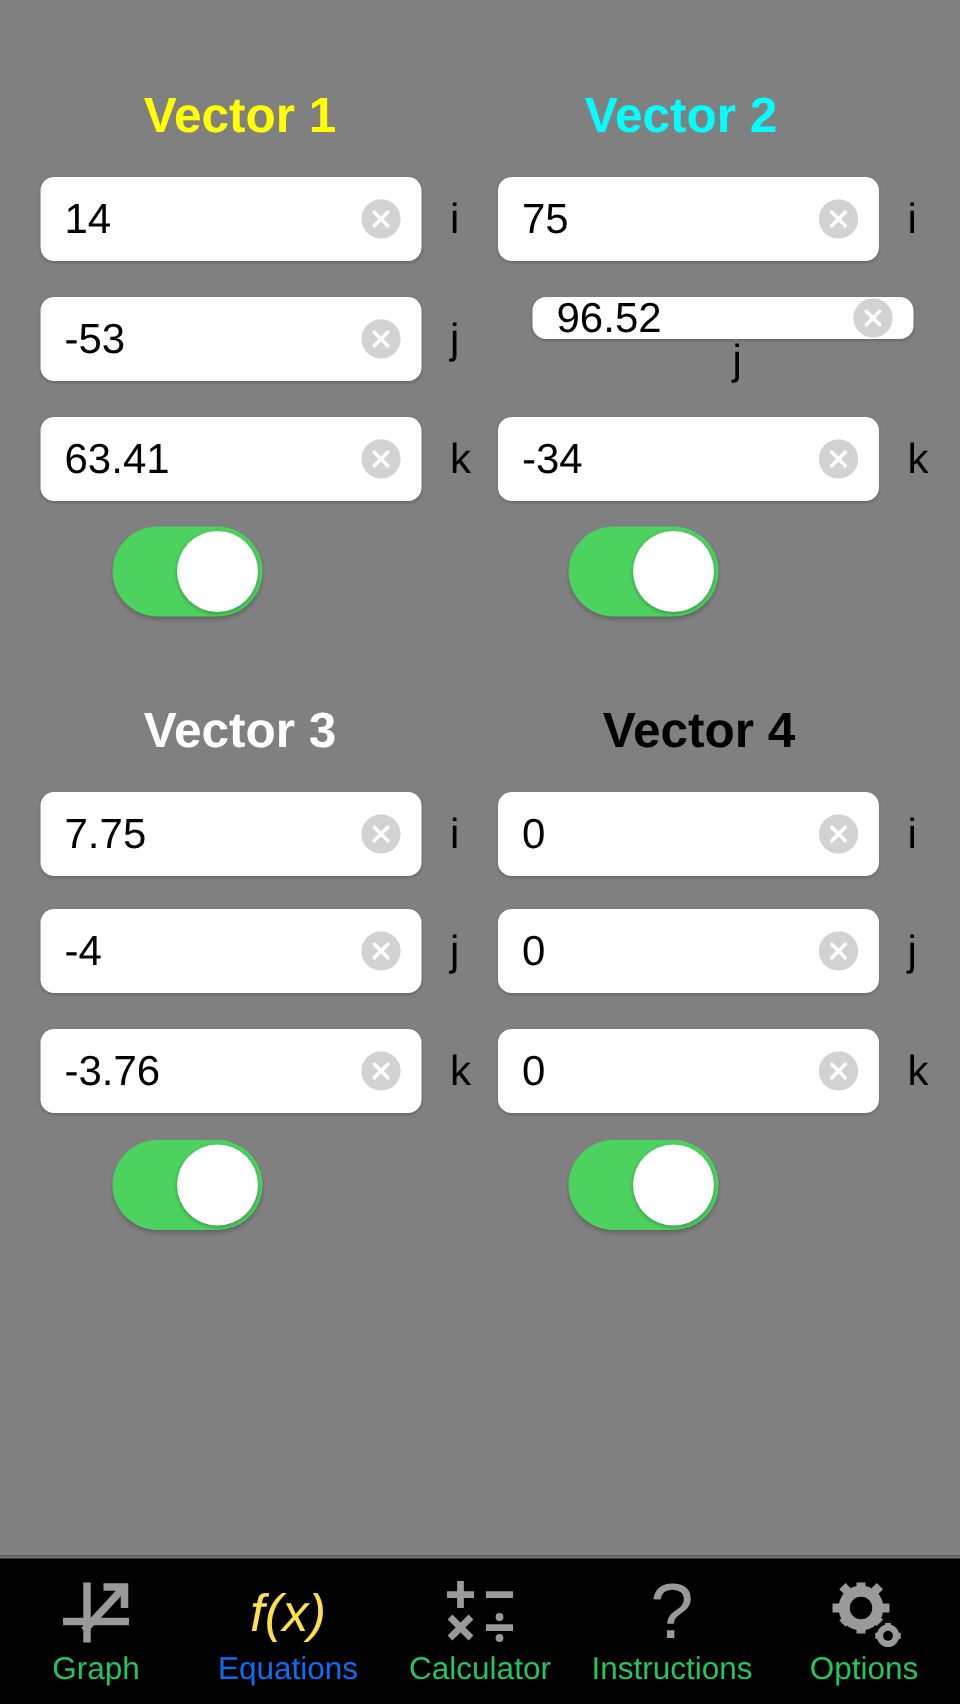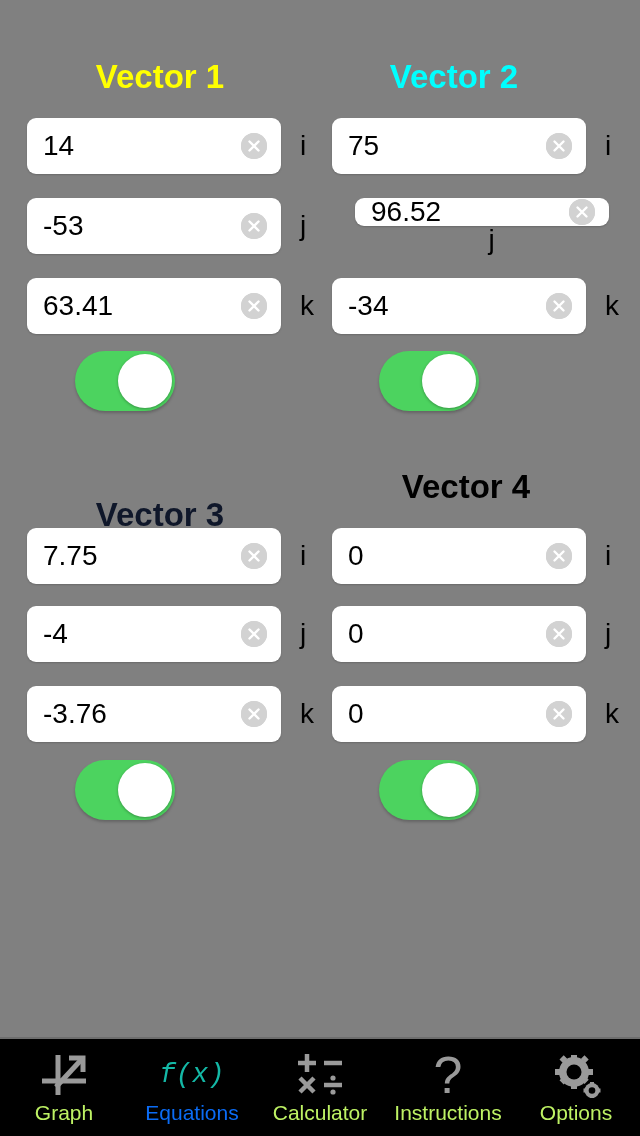--- a/index.html
+++ b/index.html
@@ -102,29 +102,29 @@
     padding-top:11px;
   }
   .tab-icon {
     height:50px;
     display:flex;
     align-items:center;
     justify-content:center;
   }
   .tab-label {
     font-size:21px;
-    color:#bef264;
+    color:#22c55e;
     margin-top:2px;
     line-height:1;
   }
   .tab.active .tab-label { color:#0b6cf5; }
   .fx {
-    font-family:Liberation Mono, monospace;
-    font-size:27px;
-    color:#14b8a6;
+    font-family:Liberation Sans, sans-serif;
+    font-size:35px;
+    color:#fde047;
     font-style:italic;
     line-height:1;
   }
   .qmark {
     font-size:52px;
     color:#9a9a9a;
     line-height:1;
     font-weight:400;
   }
 </style>
@@ -216,21 +216,21 @@
           </svg>
       </span>
     </div>
     <span class="unit">k</span>
   </div>
 
   <div class="toggle" style="left:379px; top:351px;">
     <div class="knob"></div>
   </div>
 
-  <div class="vec-title" style="left:30px; top:468px; color:#0f172a;margin-top:28px;">Vector 3</div>
+  <div class="vec-title" style="left:30px; top:468px; color:#ffffff;">Vector 3</div>
 
   <div class="field-row" style="left:27px; top:528px;">
     <div class="field">
       <span class="field-value">7.75</span>
       <span class="clear-icon">
         <svg width="26" height="26" viewBox="0 0 26 26">
             <circle cx="13" cy="13" r="13" fill="#d2d2d2"></circle>
             <path d="M8.5 8.5 L17.5 17.5 M17.5 8.5 L8.5 17.5" stroke="#ffffff" stroke-width="2.4" stroke-linecap="round"></path>
           </svg>
       </span>

